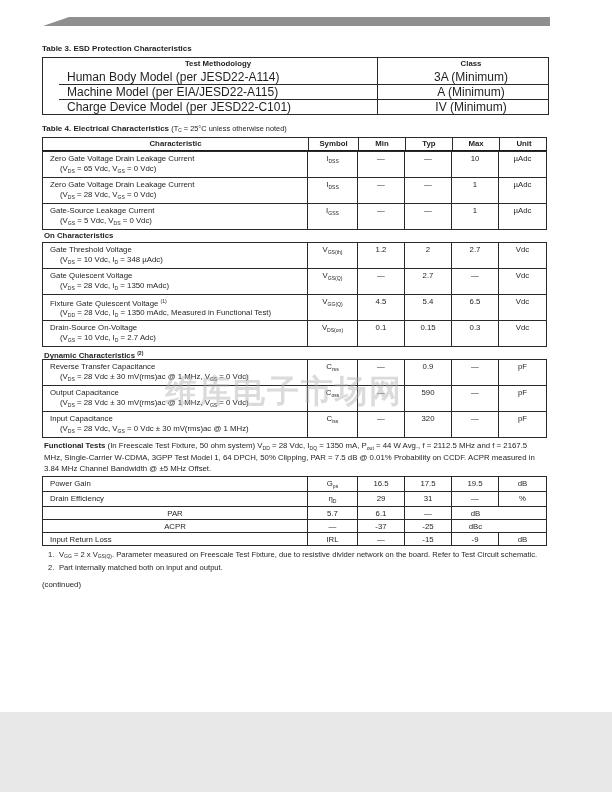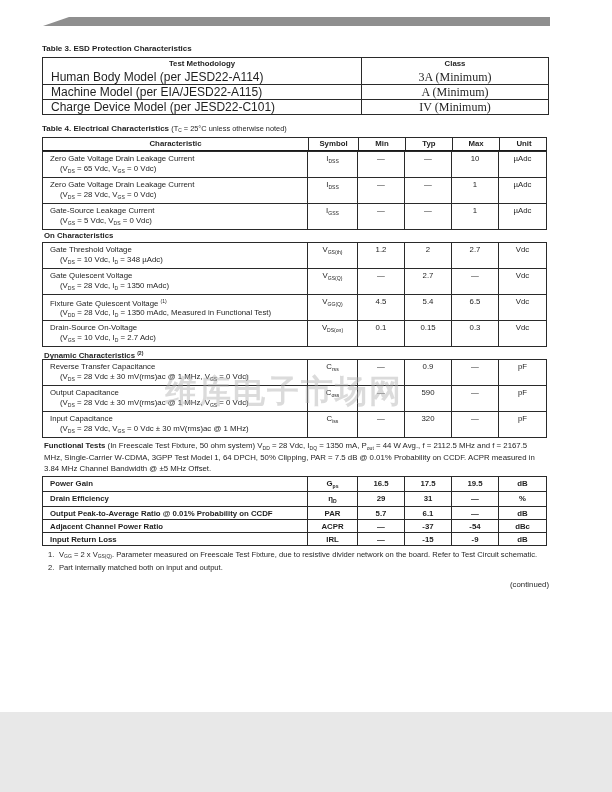--- a/index.html
+++ b/index.html
@@ -8,55 +8,55 @@
   
   .band{position:absolute;left:43px;top:17px;width:507px;height:9px;background:#8f8f8f;
         clip-path:polygon(26px 0,100% 0,100% 100%,0 100%);}
   .content{position:absolute;left:36px;top:43px;width:514px;}
   .tbl-title{margin-left:6px;font-size:8px;font-weight:bold;height:12px;line-height:12px;}
   .tbl-title .note{font-weight:normal;font-size:7.4px;}
   sub{font-size:0.65em;vertical-align:-0.3em;letter-spacing:0;}
   sup{font-size:0.65em;vertical-align:0.5em;}
   
   .t3{margin:2px 0 0 6px;width:505px;border:1px solid #2a2a2a;}
-  .t3-row{display:grid;grid-template-columns:319px 186px;border-top:1px solid #2a2a2a;}
+  .t3-row{display:grid;grid-template-columns:319px 186px;border-top:1px solid #2a2a2a;margin-left:16px;}
   .t3-row:first-child{border-top:none;}
   .t3-row .c{border-right:1px solid #2a2a2a;}
   .t3-row .c:last-child{border-right:none;}
   .t3-head .c{font-weight:bold;text-align:center;height:12px;line-height:12px;font-size:7.8px;}
   .t3-body .c{height:14px;line-height:14px;font-size:12px;}
   .t3-body .c.left{padding-left:8px;}
-  .t3-body .c.center{text-align:center;font-family:Liberation Serif, serif;}
+  .t3-body .c.center{text-align:center;}
   
   .t4{margin:2px 0 0 6px;width:505px;font-size:7.8px;}
   .t4-head{display:grid;grid-template-columns:266px 50px 47px 47px 47px 48px;
            border:1px solid #2a2a2a;border-bottom:1.5px solid #1a1a1a;}
   .t4-head .c{font-weight:bold;text-align:center;height:12px;line-height:12px;
               border-right:1px solid #2a2a2a;}
   .t4-head .c:last-child{border-right:none;}
   .sec{font-weight:bold;height:12px;line-height:12px;padding-left:2px;font-size:7.8px;}
   .t4-block{border:1px solid #2a2a2a;width:503px;}
   .t4-row{display:grid;grid-template-columns:265px 50px 47px 47px 47px 47px;
           border-top:1px solid #2a2a2a;}
   .t4-row:first-child{border-top:none;}
   .t4-row .c{border-right:1px solid #2a2a2a;padding-top:2px;}
   .t4-row .c:last-child{border-right:none;}
   .t4-row.two{min-height:25px;}
-  .t4-row.one{min-height:12px;font-weight:bold;}
+  .t4-row.one{min-height:12px;}
   .c.char{padding-left:7px;padding-right:20px;}
   .nm{line-height:9.5px;}
   .cd{line-height:9.5px;padding-left:10px;}
   .c.val,.c.sym{text-align:center;line-height:9.5px;}
   .funct{margin:3px 0 2px 0;padding-left:2px;width:503px;font-size:7.8px;line-height:10.5px;}
   
   .notes{margin:4px 0 0 12px;width:495px;font-size:7.6px;line-height:9.5px;}
   .note-item{display:flex;margin-bottom:1px;}
   .note-num{width:11px;flex:none;}
   .note-text{flex:1;}
-  .continued{width:507px;margin-left:6px;text-align:right;font-size:7.8px;margin-top:7px;}
+  .continued{width:507px;margin-left:6px;text-align:left;font-size:7.8px;margin-top:7px;}
   
   .watermark{position:absolute;left:165px;top:370px;width:320px;font-size:32px;font-weight:bold;
              color:rgba(175,175,175,0.45);letter-spacing:2px;z-index:3;pointer-events:none;
              font-family:"DejaVu Sans",sans-serif;white-space:nowrap;}
   
   .f-part{position:absolute;left:40px;top:738px;font-size:8px;font-weight:bold;letter-spacing:0.2px;}
   .f-rule{position:absolute;left:36px;top:749px;width:513px;height:2px;background:#262626;}
   .f-page{position:absolute;left:42px;top:759px;font-size:8.5px;}
   .f-right{position:absolute;left:36px;top:753px;width:513px;text-align:left;
            font-size:8px;line-height:10px;}
@@ -243,37 +243,31 @@
           <div class="c char">
             <div class="nm">Drain Efficiency</div>
           </div>
           <div class="c sym">η<sub>D</sub></div>
           <div class="c val">29</div>
           <div class="c val">31</div>
           <div class="c val">—</div>
           <div class="c val">%</div>
         </div>
         <div class="t4-row one">
-          <div class="c char">
-            <div class="nm">Output Peak-to-Average Ratio @ 0.01% Probability on CCDF</div>
-          </div>
           <div class="c sym">PAR</div>
           <div class="c val">5.7</div>
           <div class="c val">6.1</div>
           <div class="c val">—</div>
           <div class="c val">dB</div>
         </div>
         <div class="t4-row one">
-          <div class="c char">
-            <div class="nm">Adjacent Channel Power Ratio</div>
-          </div>
           <div class="c sym">ACPR</div>
           <div class="c val">—</div>
           <div class="c val">-37</div>
-          <div class="c val">-54</div>
+          <div class="c val">-25</div>
           <div class="c val">dBc</div>
         </div>
         <div class="t4-row one">
           <div class="c char">
             <div class="nm">Input Return Loss</div>
           </div>
           <div class="c sym">IRL</div>
           <div class="c val">—</div>
           <div class="c val">-15</div>
           <div class="c val">-9</div>

